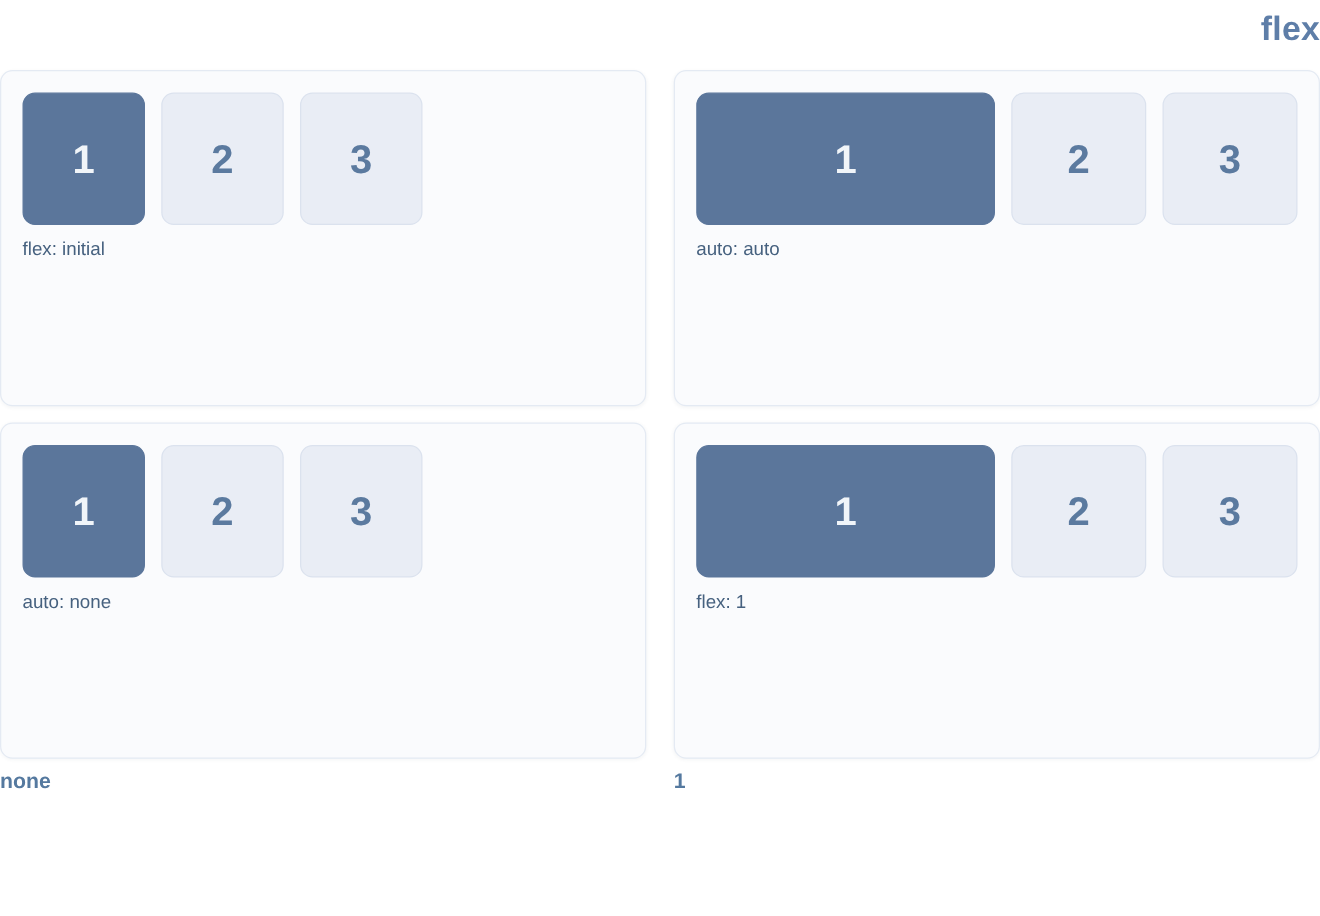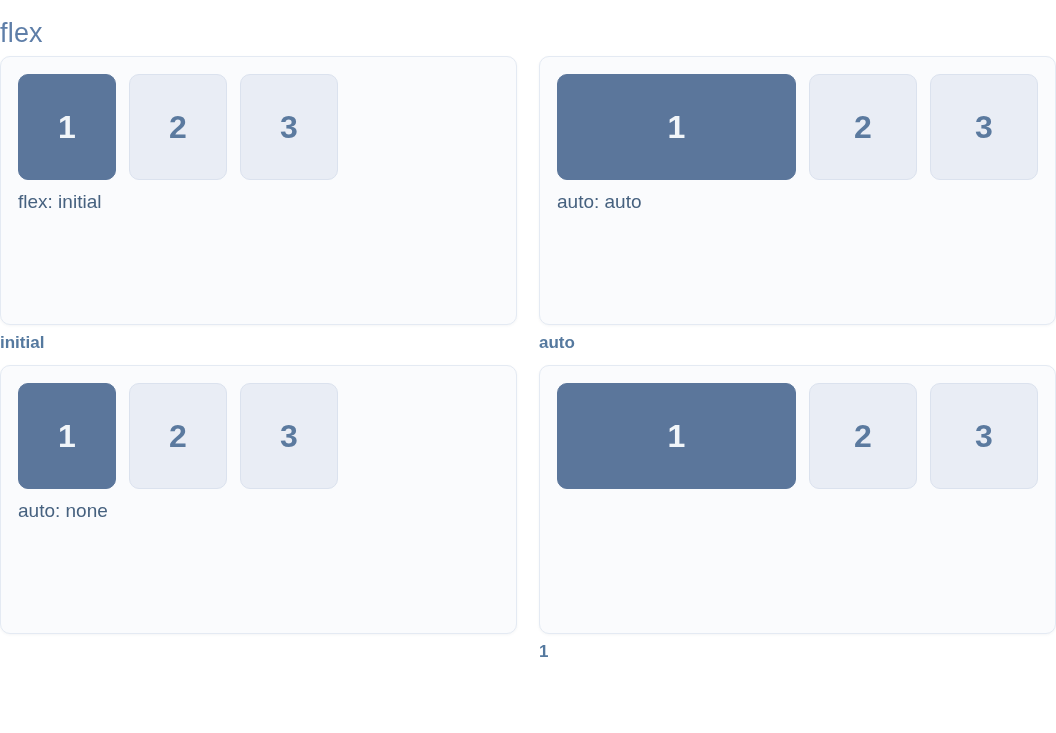--- a/index.html
+++ b/index.html
@@ -22,26 +22,26 @@
   }
   body {
     width: 1056px;
     height: 733px;
     background: var(--page-bg);
     font-family: "Liberation Sans", sans-serif;
     overflow: hidden;
   }
   .page-title {
     margin: 0;
-    padding-top: 17px;
+    padding-top: 7px;
     height: 56px;
-    text-align: left;
+    text-align: right;
     font-size: 27px;
     line-height: 33px;
-    font-weight: 400;
+    font-weight: 700;
     color: var(--title-text);
     letter-spacing: 0.2px;
   }
   .examples-grid {
     display: grid;
     grid-template-columns: 517px 517px;
     column-gap: 22px;
     row-gap: 13px;
     width: 1056px;
   }
@@ -80,21 +80,21 @@
   .flex-item.active {
     background: var(--item-active-bg);
     border-color: var(--item-active-bg);
     color: var(--item-active-text);
   }
   .flex-item.grow {
     flex: 1 1 auto;
   }
   .panel-caption {
     margin-top: 11px;
-    font-size: 19px;
+    font-size: 15px;
     font-weight: 500;
     color: var(--caption-text);
   }
   .panel-label {
     margin-top: 9px;
     font-size: 17px;
     font-weight: 700;
     color: var(--label-text);
     line-height: 18px;
   }
@@ -108,50 +108,50 @@
 
   <section class="example-cell">
     <div class="demo-panel">
       <div class="flex-row">
         <div class="flex-item active">1</div>
         <div class="flex-item">2</div>
         <div class="flex-item">3</div>
       </div>
       <div class="panel-caption">flex: initial</div>
     </div>
-    <div class="panel-label">initial</div>
   </section>
 
   <section class="example-cell wide-items">
     <div class="demo-panel">
       <div class="flex-row">
         <div class="flex-item active grow">1</div>
         <div class="flex-item">2</div>
         <div class="flex-item">3</div>
       </div>
       <div class="panel-caption">auto: auto</div>
     </div>
-    <div class="panel-label">auto</div>
   </section>
 
   <section class="example-cell">
     <div class="demo-panel">
       <div class="flex-row">
         <div class="flex-item active">1</div>
         <div class="flex-item">2</div>
         <div class="flex-item">3</div>
       </div>
       <div class="panel-caption">auto: none</div>
     </div>
+    <div class="panel-label">none</div>
   </section>
 
   <section class="example-cell wide-items">
     <div class="demo-panel">
       <div class="flex-row">
         <div class="flex-item active grow">1</div>
         <div class="flex-item">2</div>
         <div class="flex-item">3</div>
       </div>
+      <div class="panel-caption">flex: 1</div>
     </div>
     <div class="panel-label">1</div>
   </section>
 
 </div>
 
 </body></html>

